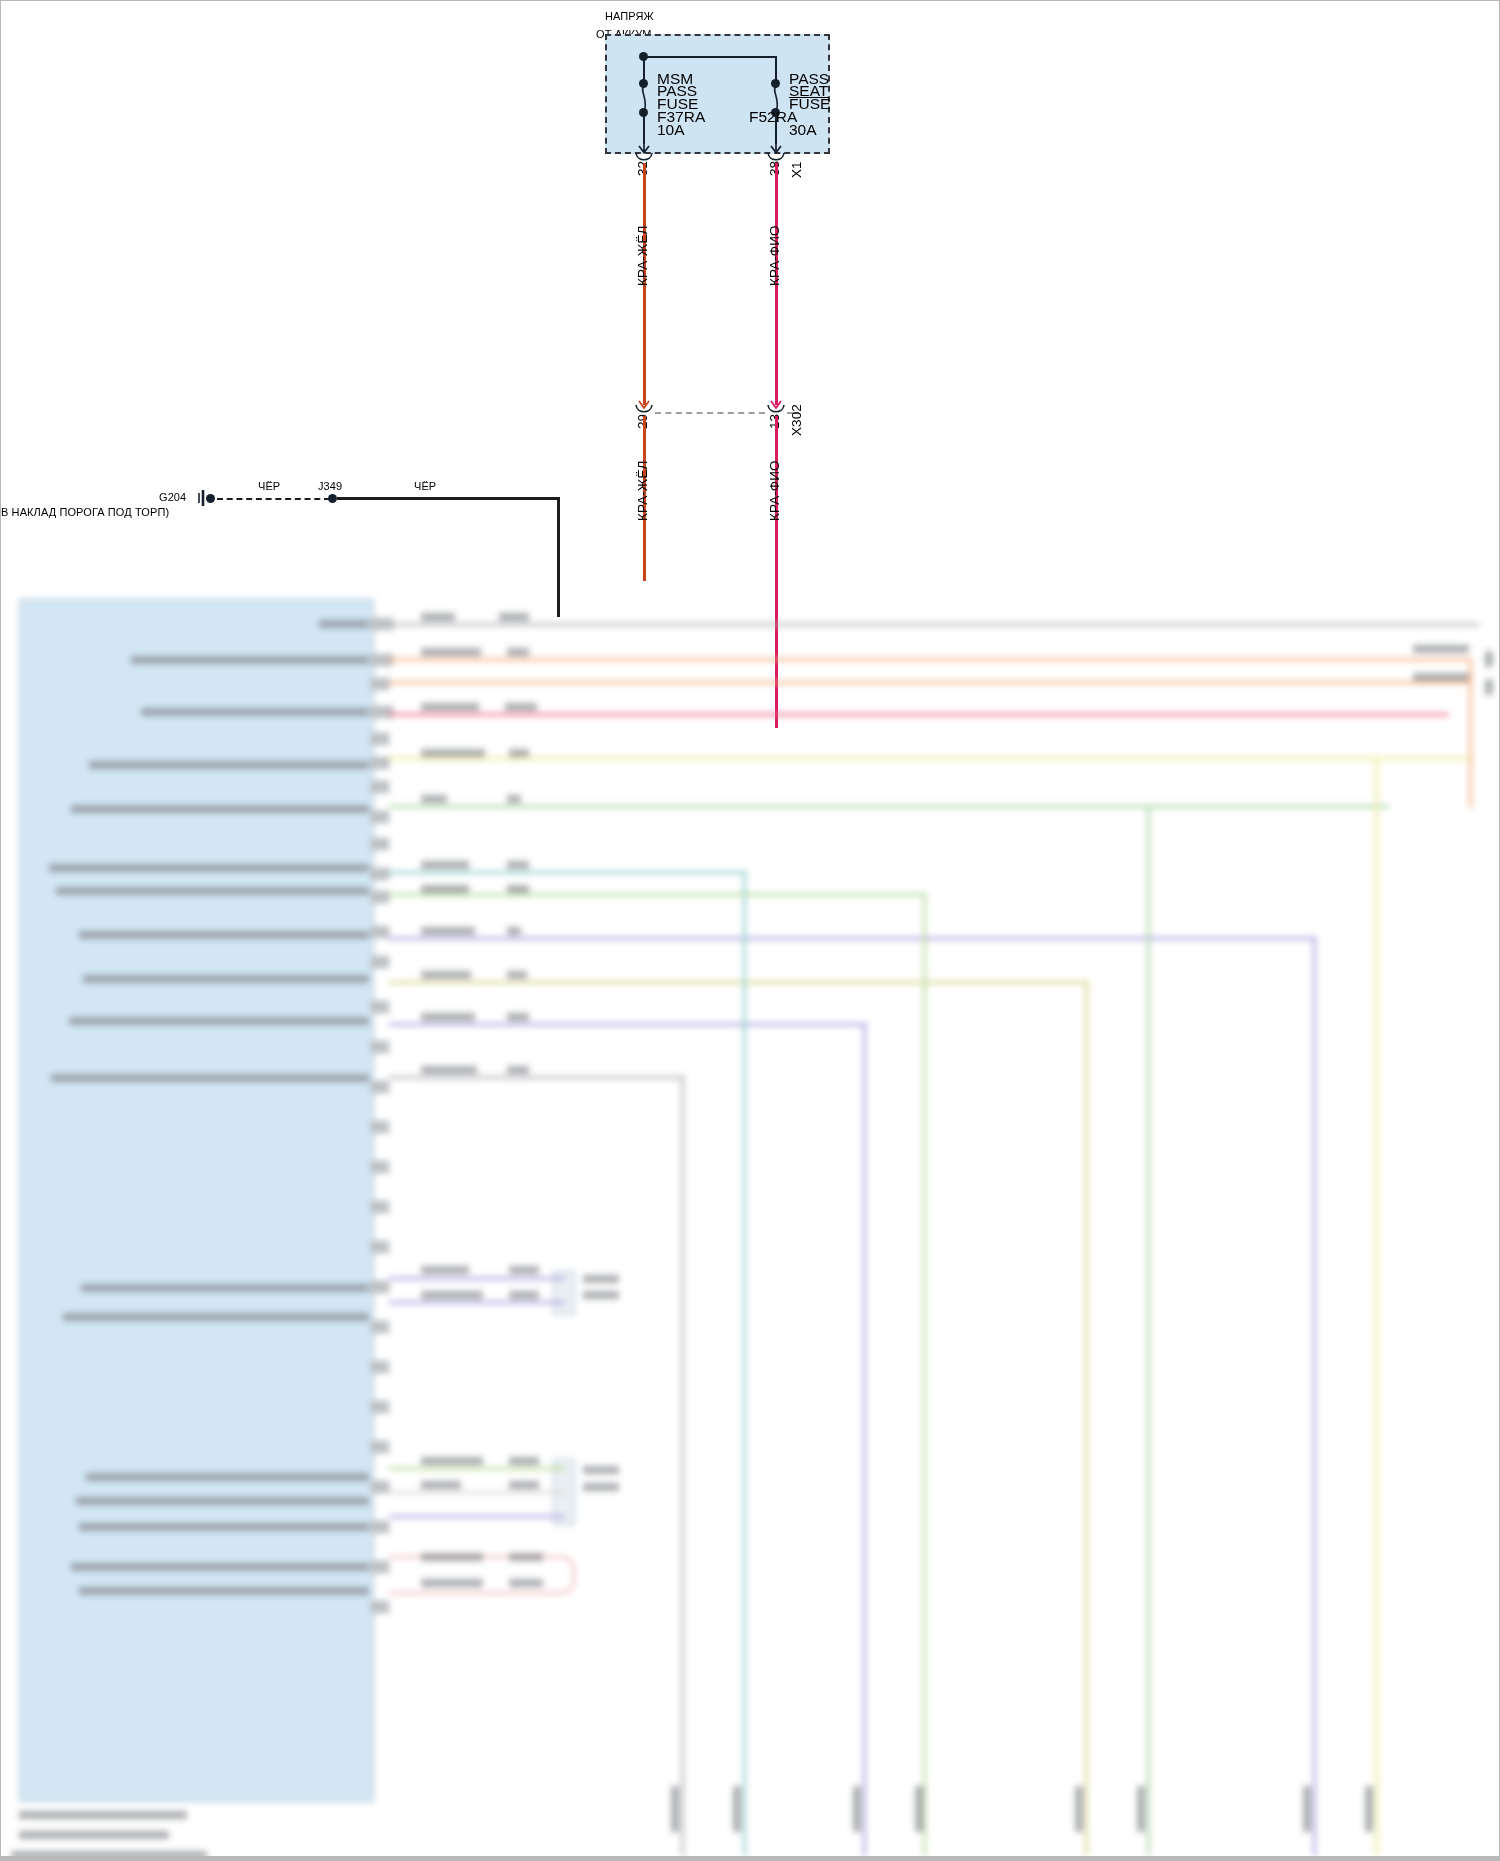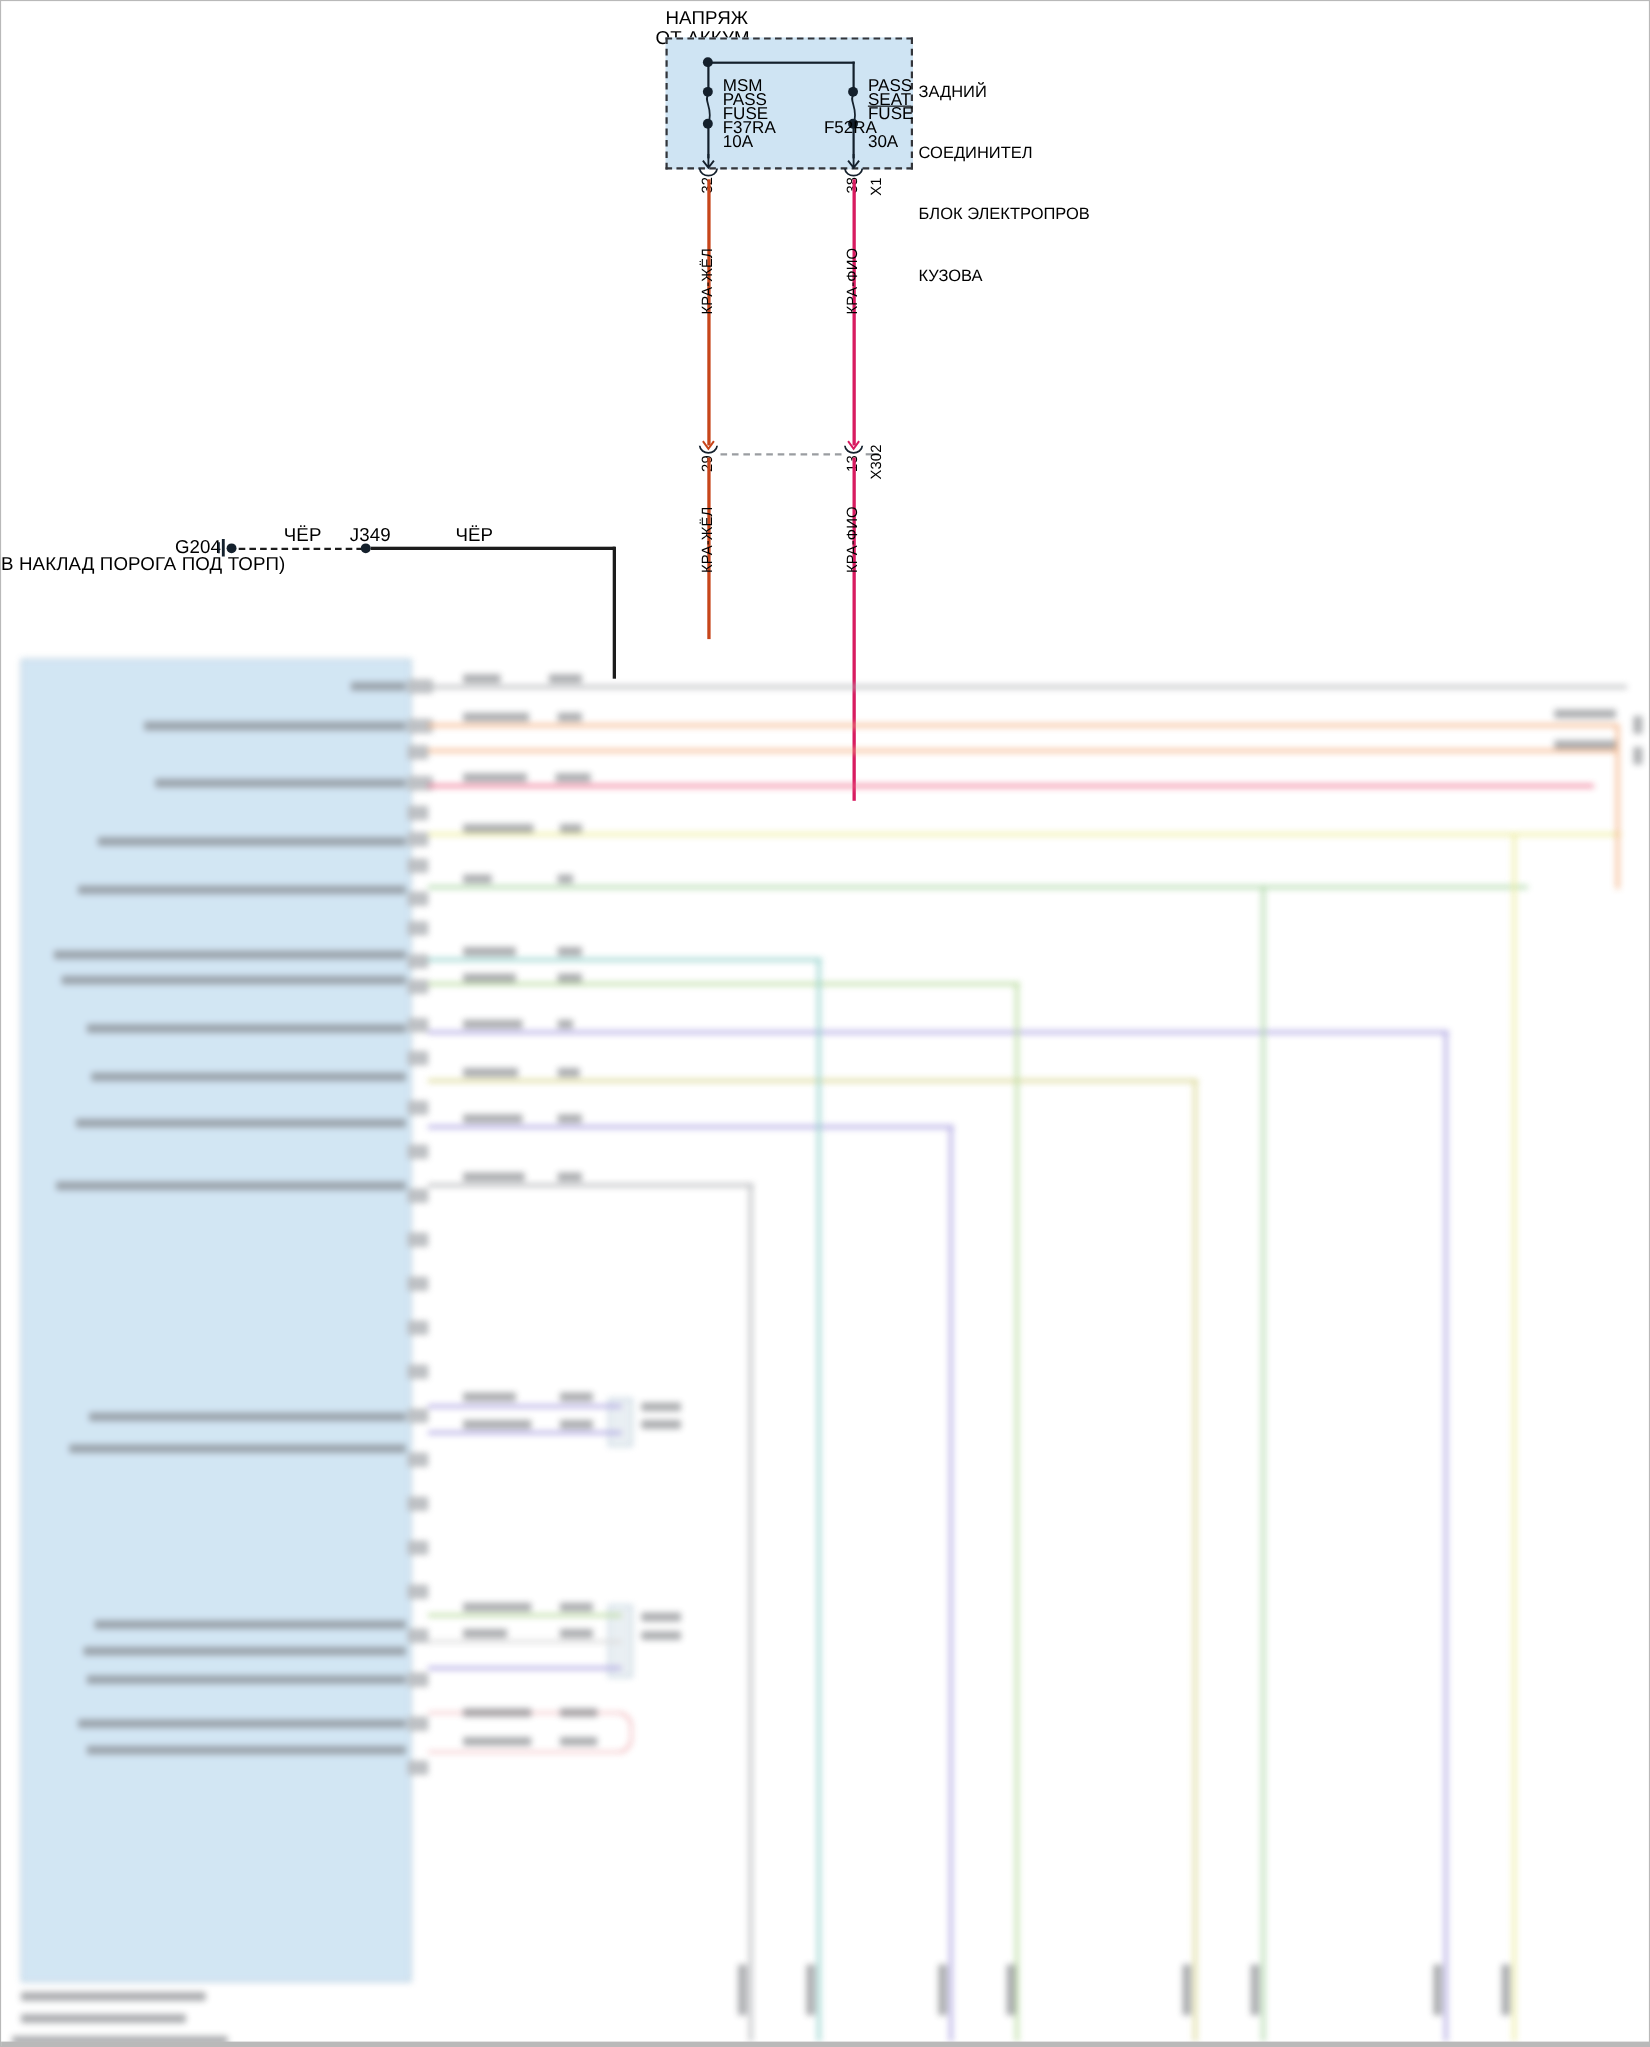--- a/index.html
+++ b/index.html
@@ -15,21 +15,21 @@
     width: 1500px;
     height: 1861px;
     background: #ffffff;
     overflow: hidden;
     border: 1px solid #b9b9b9;
     box-sizing: border-box;
   }
   
   .lbl {
     position: absolute;
-    font-size: 17px;
+    font-size: 11px;
     line-height: 17px;
     color: #000000;
     white-space: pre;
     letter-spacing: 0.1px;
   }
   .lbl.sm  { font-size: 13.5px; line-height: 16px; }
   .lbl.vert {
     transform-origin: 0 0;
     transform: rotate(-90deg);
   }
@@ -161,26 +161,20 @@
   <svg style="position:absolute; left:767px; top:139px; width:16px; height:14px;" viewBox="0 0 16 14">
     <path d="M8 0 L8 11 M3 6 L8 12.5 L13 6" fill="none" stroke="#14202c" stroke-width="1.7"></path>
   </svg>
 
   <div class="fuse-text" style="left:788px; top:69px;">PASS</div>
   <div class="fuse-text" style="left:788px; top:81px;text-decoration:underline;">SEAT</div>
   <div class="fuse-text" style="left:788px; top:94px;">FUSE</div>
   <div class="fuse-text" style="left:748px; top:107px;">F52RA</div>
   <div class="fuse-text" style="left:788px; top:120px;">30A</div>
 
-  <div id="rear-conn-text">
-    <div>ЗАДНИЙ</div>
-    <div>СОЕДИНИТЕЛ</div>
-    <div>БЛОК ЭЛЕКТРОПРОВ</div>
-    <div>КУЗОВА</div>
-  </div>
 
   <svg style="position:absolute; left:633px; top:152px; width:20px; height:12px;" viewBox="0 0 20 12">
     <path d="M2 0 C 3 9, 17 9, 18 0" fill="none" stroke="#14202c" stroke-width="1.6"></path>
   </svg>
   <svg style="position:absolute; left:765px; top:152px; width:20px; height:12px;" viewBox="0 0 20 12">
     <path d="M2 0 C 3 9, 17 9, 18 0" fill="none" stroke="#14202c" stroke-width="1.6"></path>
   </svg>
 
   <div class="lbl sm vert" style="left:634px; top:175px;">32</div>
   <div class="lbl sm vert" style="left:766px; top:175px;">38</div>

